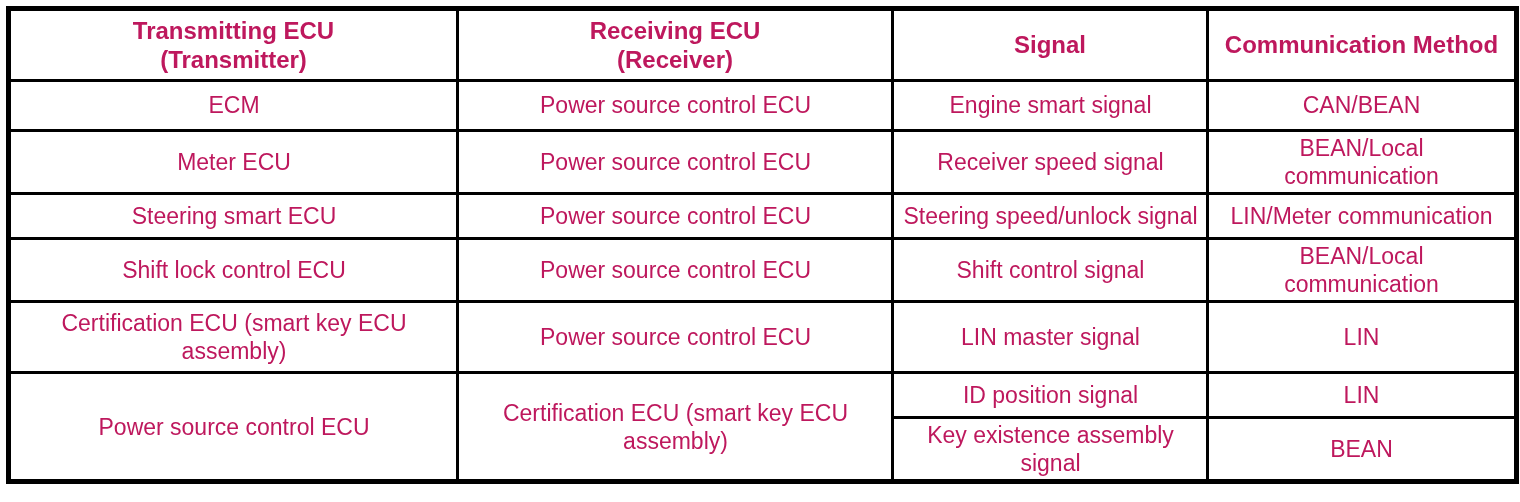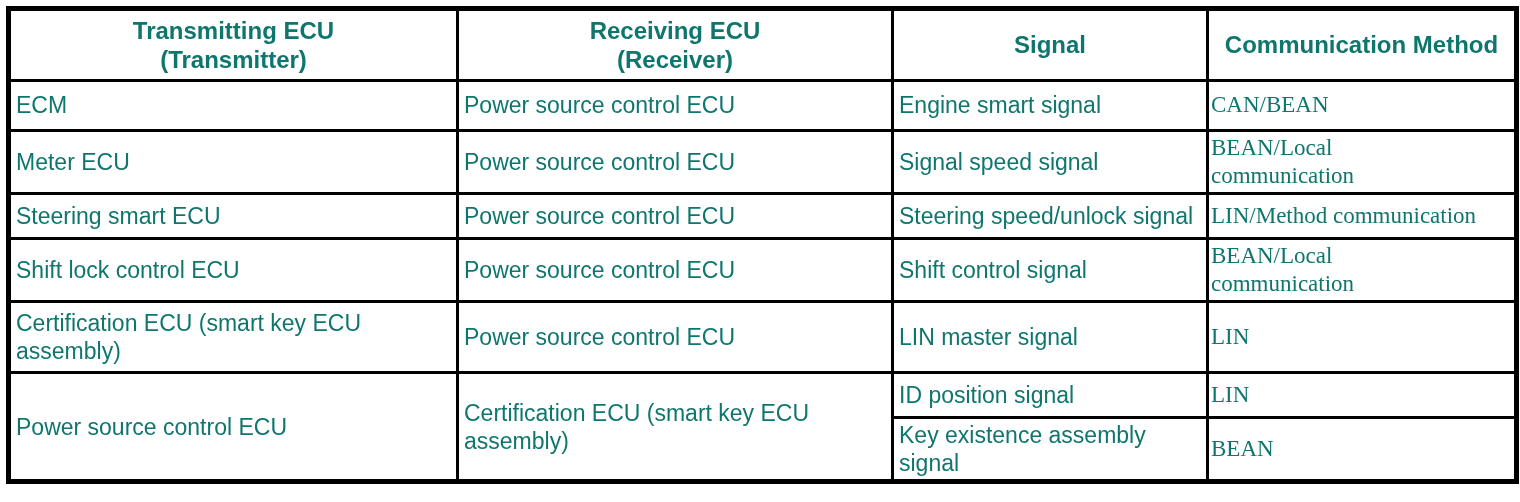--- a/index.html
+++ b/index.html
@@ -14,21 +14,21 @@
     position: absolute;
     left: 6px;
     top: 6px;
   }
   table.ecu-table {
     border-collapse: collapse;
     table-layout: fixed;
     width: 1508px;
     background: #ffffff;
     font-family: "Liberation Sans", sans-serif;
-    color: #0f766e;
+    color: #be185d;
     border: 5px solid #000000;
   }
   table.ecu-table col.c1 { width: 449px; }
   table.ecu-table col.c2 { width: 435px; }
   table.ecu-table col.c3 { width: 315px; }
   table.ecu-table col.c4 { width: 309px; }
   table.ecu-table th,
   table.ecu-table td {
     border: 3px solid #000000;
     white-space: pre-line;
@@ -39,27 +39,26 @@
   table.ecu-table th {
     font-size: 24px;
     font-weight: bold;
     text-align: center;
     padding: 4px 4px;
     height: 60px;
   }
   table.ecu-table td {
     font-size: 23px;
     font-weight: normal;
-    text-align: left;
+    text-align: center;
     padding: 2px 4px 2px 5px;
   }
   table.ecu-table td.method {
-    text-align: left;
+    text-align: center;
     padding: 2px 2px;
-    font-family: Liberation Serif, serif;
   }
   tbody tr.r1 { height: 50px; }
   tbody tr.r2 { height: 61px; margin-top: 41px; }
   tbody tr.r3 { height: 45px; }
   tbody tr.r4 { height: 63px; }
   tbody tr.r5 { height: 71px; }
   tbody tr.r6 { height: 45px; }
   tbody tr.r7 { height: 62px; }
 </style>
 </head>
@@ -86,29 +85,29 @@
     <tbody>
       <tr class="r1">
         <td>ECM</td>
         <td>Power source control ECU</td>
         <td>Engine smart signal</td>
         <td class="method">CAN/BEAN</td>
       </tr>
       <tr class="r2">
         <td>Meter ECU</td>
         <td>Power source control ECU</td>
-        <td>Signal speed signal</td>
+        <td>Receiver speed signal</td>
         <td class="method">BEAN/Local
 communication</td>
       </tr>
       <tr class="r3">
         <td>Steering smart ECU</td>
         <td>Power source control ECU</td>
         <td>Steering speed/unlock signal</td>
-        <td class="method">LIN/Method communication</td>
+        <td class="method">LIN/Meter communication</td>
       </tr>
       <tr class="r4">
         <td>Shift lock control ECU</td>
         <td>Power source control ECU</td>
         <td>Shift control signal</td>
         <td class="method">BEAN/Local
 communication</td>
       </tr>
       <tr class="r5">
         <td>Certification ECU (smart key ECU

